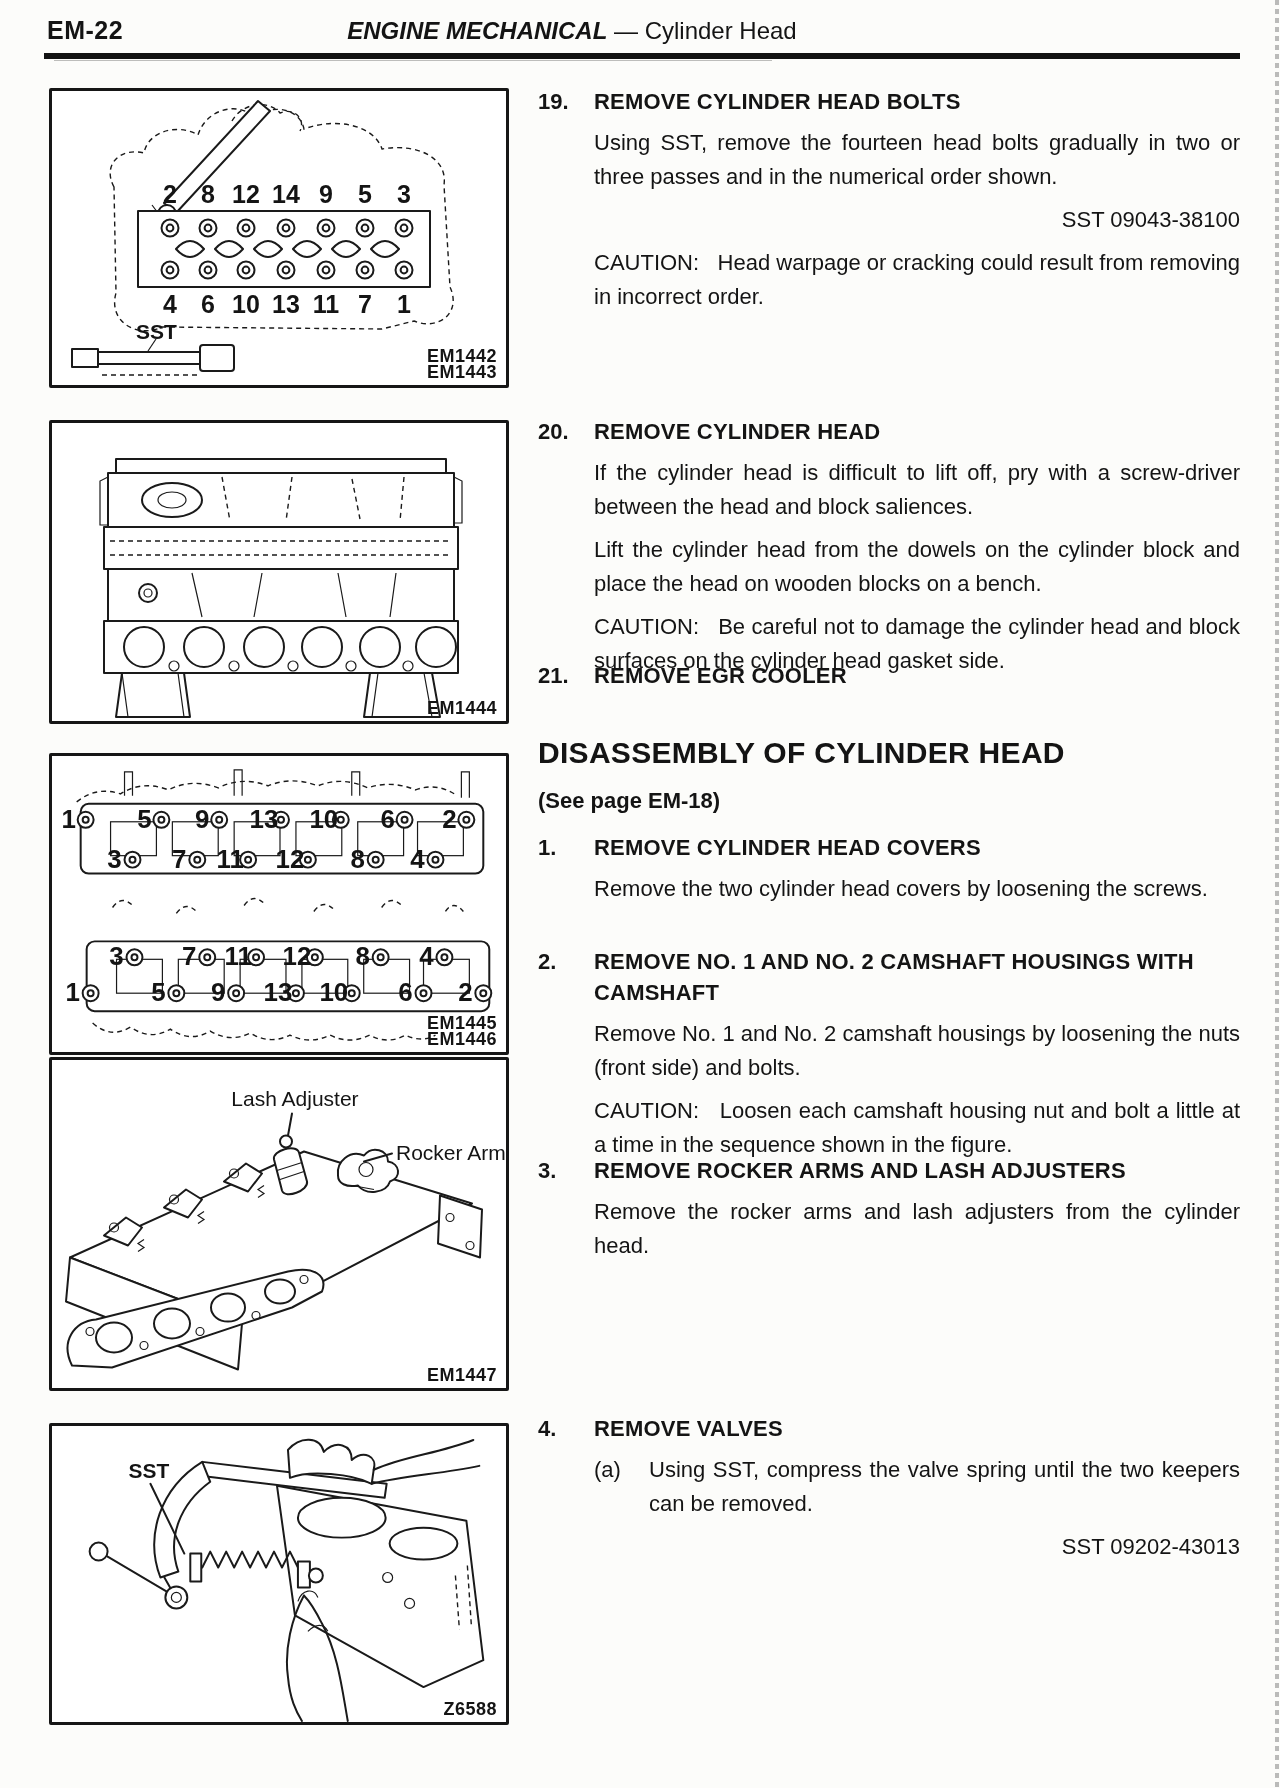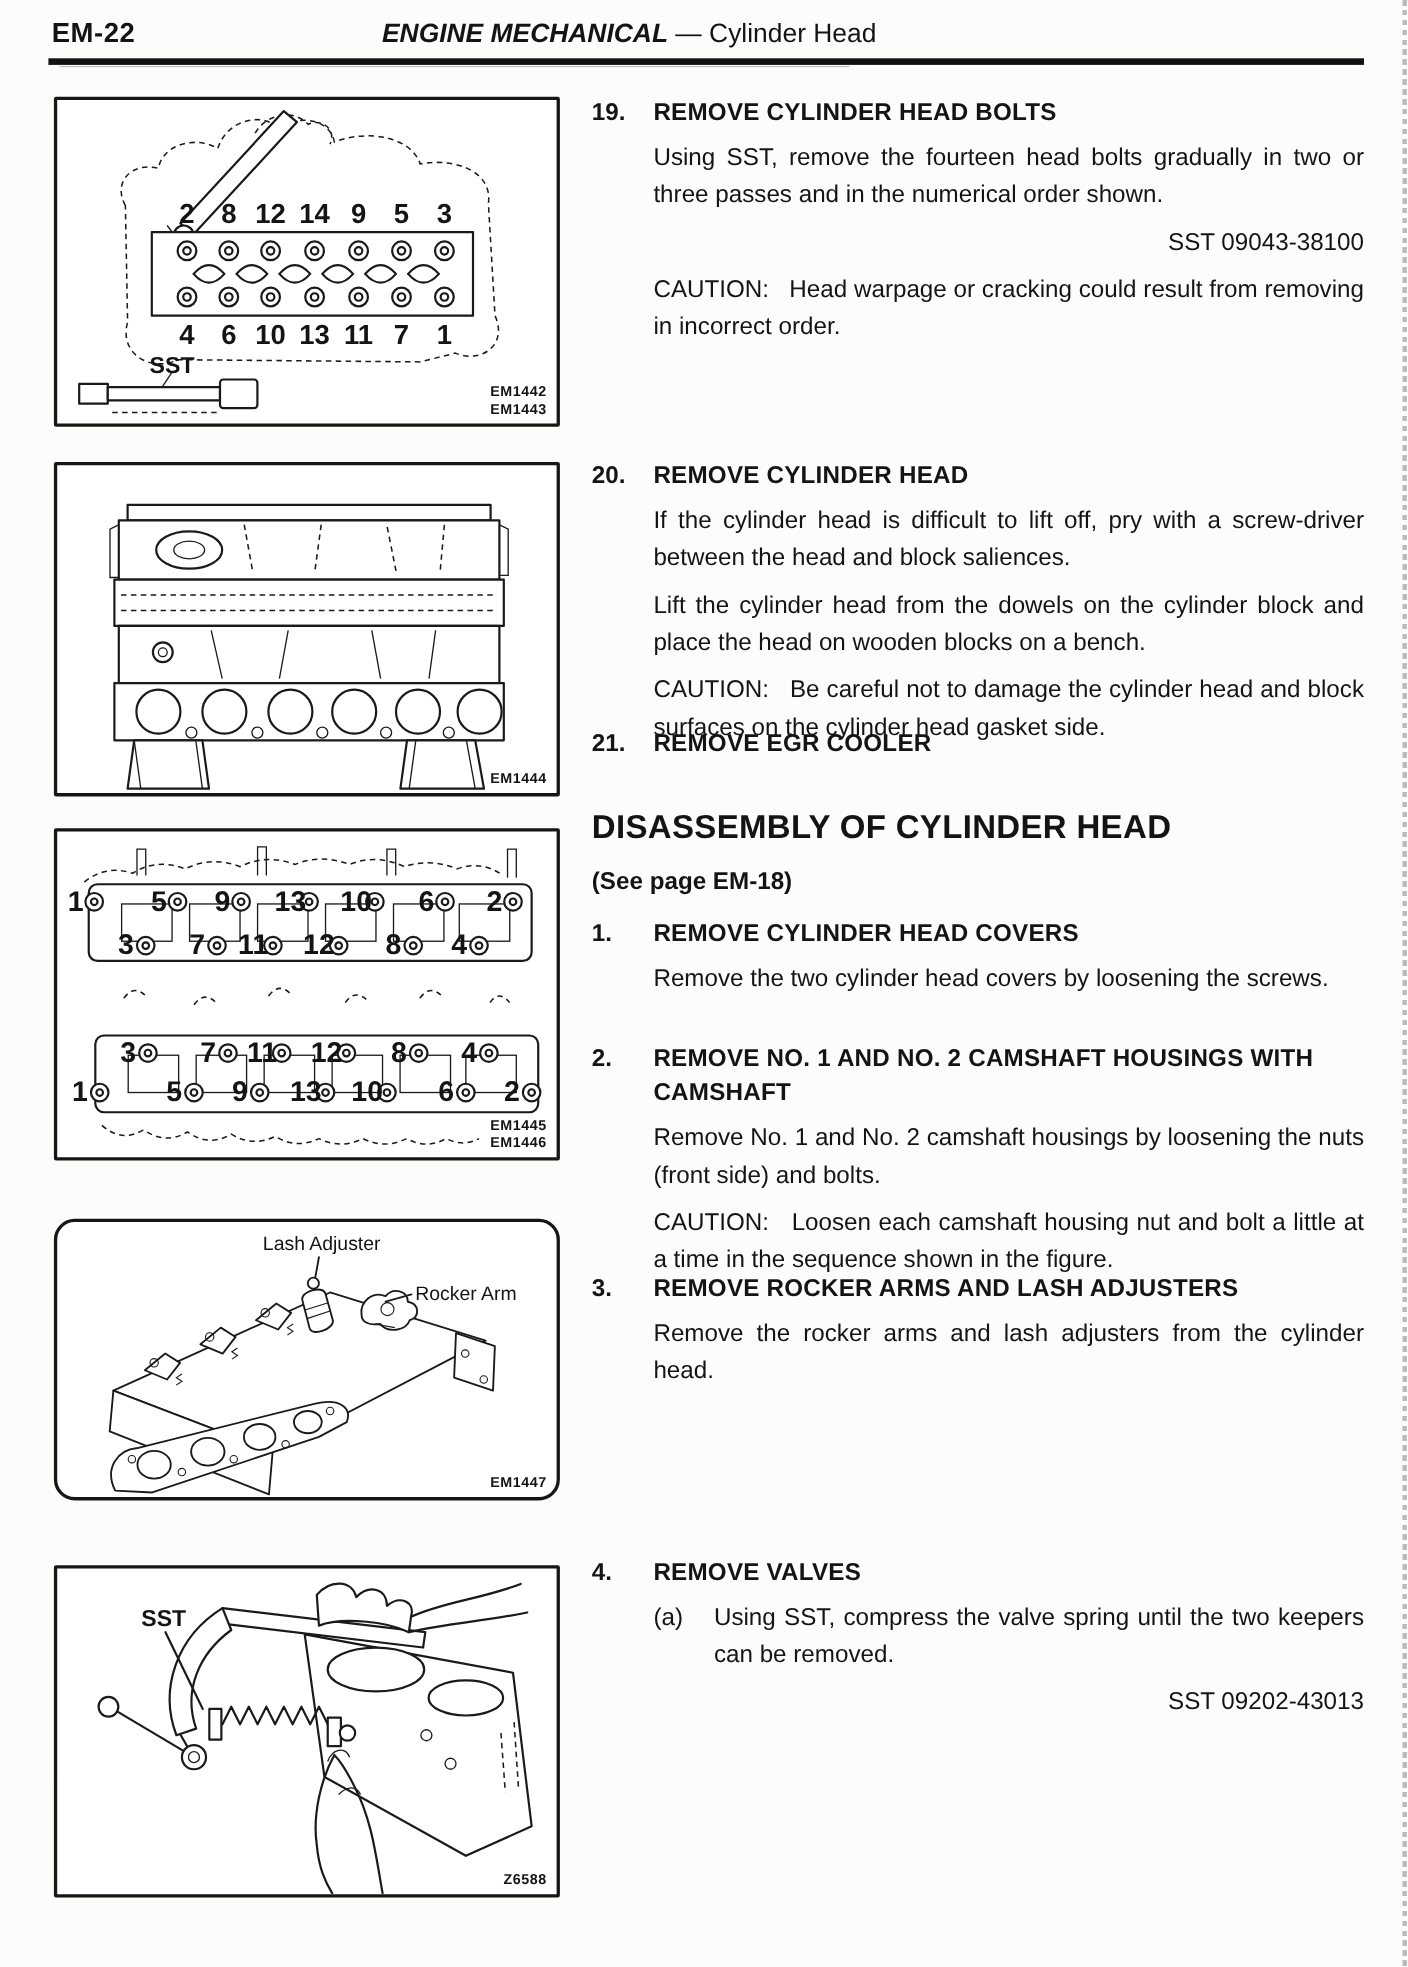--- a/index.html
+++ b/index.html
@@ -26,24 +26,24 @@
     position: absolute; right: 1px; top: 0; width: 4px; height: 1788px;
     background: repeating-linear-gradient(to bottom, rgba(70,70,70,.8) 0 5px, rgba(255,255,255,0) 5px 9px);
     opacity: .45;
   }
 
   
   .figbox { position: absolute; left: 49px; width: 460px; border: 3px solid #161616; background: #fff; border-radius: 2px; }
   #fig1 { top: 88px;  height: 300px; }
   #fig2 { top: 420px; height: 304px; }
   #fig3 { top: 753px; height: 302px; }
-  #fig4 { top: 1108px; height: 256px; border-radius: 19px; }
+  #fig4 { top: 1057px; height: 334px; }
   #fig5 { top: 1423px; height: 302px; }
   .fig-svg { position: absolute; inset: 0; width: 100%; height: 100%; }
-  .figcode { position: absolute; right: 9px; bottom: 5px; text-align: center; font-size: 13px; font-weight: 700; line-height: 16px; letter-spacing: .5px; }
+  .figcode { position: absolute; right: 9px; bottom: 5px; text-align: center; font-size: 18px; font-weight: 700; line-height: 16px; letter-spacing: .5px; }
 
   svg .ln   { stroke: #1a1a1a; fill: none; stroke-width: 2; stroke-linecap: round; stroke-linejoin: round; }
   svg .lnw  { stroke: #1a1a1a; fill: #fff;  stroke-width: 2; stroke-linejoin: round; }
   svg .thin { stroke: #1a1a1a; fill: none; stroke-width: 1.2; }
   svg .dash { stroke: #1a1a1a; fill: none; stroke-width: 1.4; stroke-dasharray: 5 4; }
   svg .num-lg { font: 700 25px "Liberation Sans", sans-serif; fill: #141414; text-anchor: middle; }
   svg .num-xl { font: 700 26px "Liberation Sans", sans-serif; fill: #141414; text-anchor: middle; }
   svg .svg-label-b { font: 700 21px "Liberation Sans", sans-serif; fill: #141414; }
   svg .svg-label { font: 400 21px "Liberation Sans", sans-serif; fill: #141414; }
 

